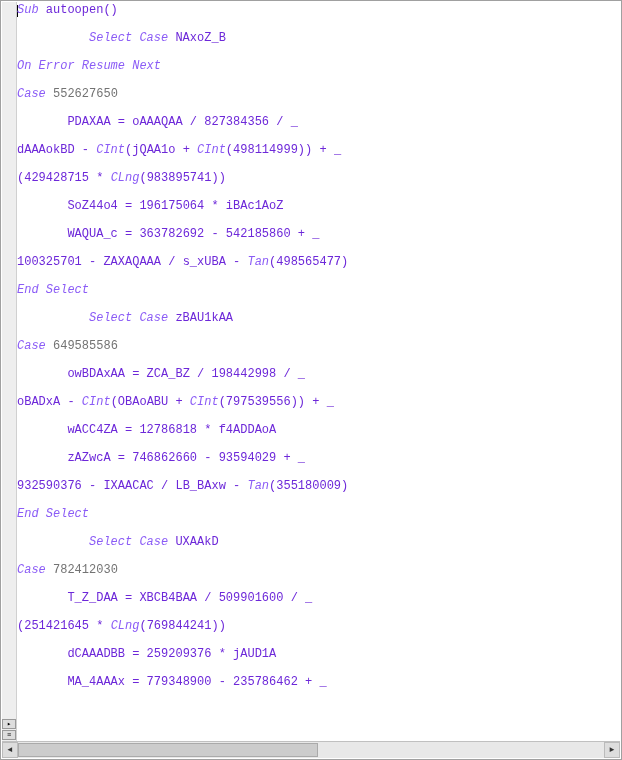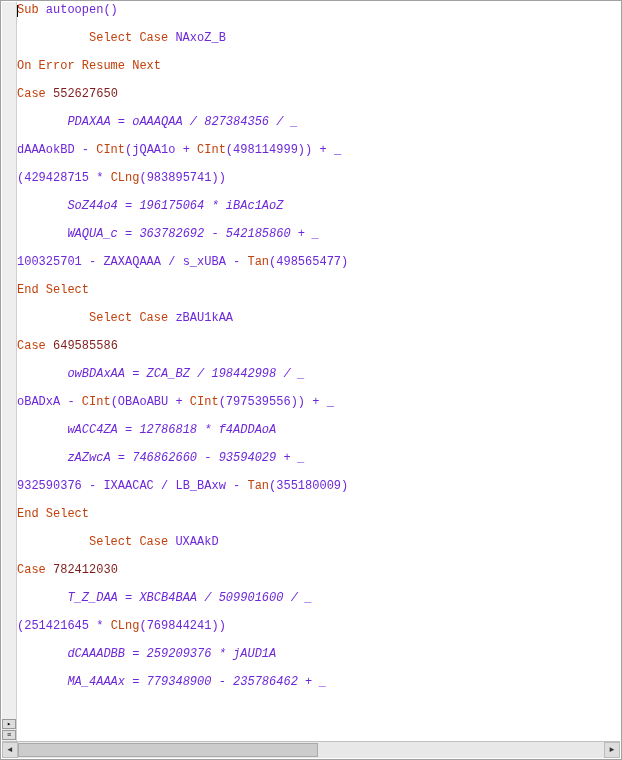--- a/index.html
+++ b/index.html
@@ -74,32 +74,32 @@
     position: absolute;
     left: 0;
     top: 1px;
     bottom: 1px;
     width: 300px;
     background: #ccc;
     border: 1px solid #aaa;
     box-sizing: border-box;
   }
   .line { display: block; }
-  .kw { color: #c2410c; }
+  .kw { color: #8b5cf6; font-style: italic; }
   .ident { color: #6d28d9; }
-  .num { color: #7f1d1d; }
+  .num { color: #737373; }
   .cursor {
     display: inline-block;
     width: 1px;
     height: 12px;
     background: #000;
     vertical-align: text-bottom;
     margin-right: -1px;
   }
-  .ind1 { padding-left: 7ch; font-style: italic; }
+  .ind1 { padding-left: 7ch; }
   .ind2 { padding-left: 10ch; }
   .sel-wrap {
     position: absolute;
     left: 0;
     top: 1px;
     bottom: 18px;
     width: 14px;
   }
   .sel-btn {
     width: 14px;

